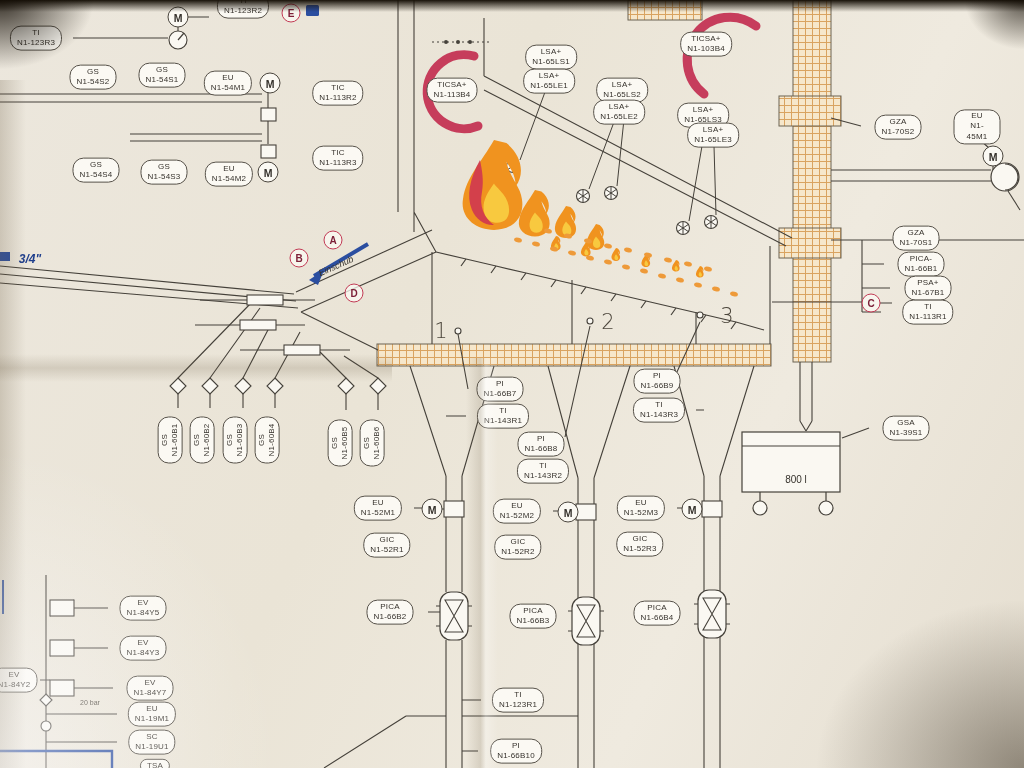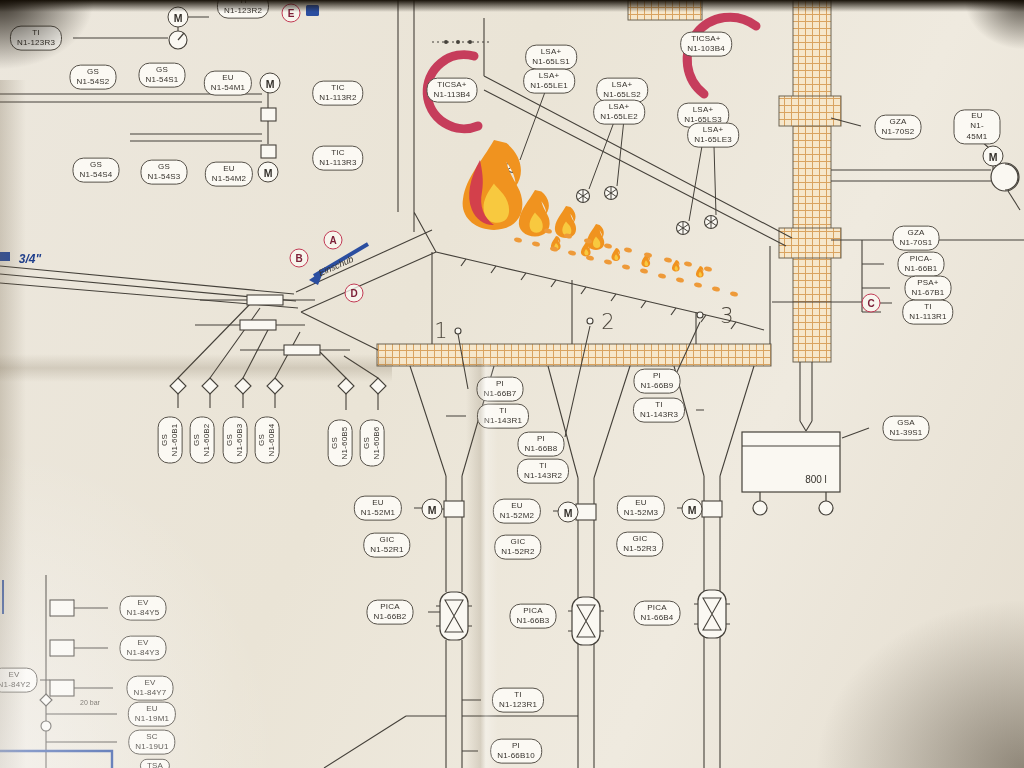--- a/index.html
+++ b/index.html
@@ -14,21 +14,21 @@
   .letter{position:absolute;width:17px;height:17px;transform:translate(-50%,-50%);
     border:1.6px solid #c23a55;border-radius:50%;display:flex;align-items:center;justify-content:center;
     font:bold 10px "Liberation Sans",sans-serif;color:#7d2038;background:rgba(251,249,243,.75);}
   .motor{position:absolute;width:19px;height:19px;transform:translate(-50%,-50%);
     border:1.3px solid #4a453d;border-radius:50%;display:flex;align-items:center;justify-content:center;
     font:bold 10.5px "Liberation Sans",sans-serif;color:#36322c;background:#fbf9f3;}
   .lbl{position:absolute;transform:translate(-50%,-50%);font:9px "Liberation Sans",sans-serif;
     color:#36322c;white-space:nowrap;}
   .lbl.blue{font:bold italic 12px "Liberation Sans",sans-serif;color:#1e3e8c;}
   .lbl.num{font:300 21px "DejaVu Sans",sans-serif;color:#4c463c;}
-  .lbl.tank{font:10px "Liberation Sans",sans-serif;margin-left:20px;}
+  .lbl.tank{font:10px "Liberation Sans",sans-serif;}
   .lbl.tiny{font:7px "Liberation Sans",sans-serif;color:#4c463c;}
   .lbl.script{font:italic 9px "Liberation Sans",sans-serif;}
   .ov{position:absolute;pointer-events:none;}
   #ov-top{left:0;top:0;width:1024px;height:12px;background:linear-gradient(#181209,rgba(24,18,9,0));}
   #ov-tl{left:0;top:0;width:95px;height:70px;background:radial-gradient(ellipse at 0 0,rgba(20,14,6,.85),transparent 70%);}
   #ov-tr{right:0;top:0;width:60px;height:50px;background:radial-gradient(ellipse at 100% 0,rgba(20,14,6,.7),transparent 70%);}
   #ov-br{right:0;bottom:0;width:210px;height:170px;background:radial-gradient(ellipse at 100% 100%,rgba(40,30,16,.45),transparent 70%);}
   #crease-v{left:466px;top:358px;width:32px;height:410px;background:linear-gradient(90deg,transparent,rgba(110,95,70,.18) 45%,rgba(255,255,255,.28) 62%,transparent);}
   #crease-h{left:0;top:354px;width:392px;height:28px;background:linear-gradient(transparent,rgba(110,95,70,.2) 50%,transparent);}
   #crease-l{left:0;top:80px;width:26px;height:688px;background:linear-gradient(90deg,rgba(110,95,70,.25),transparent);}

